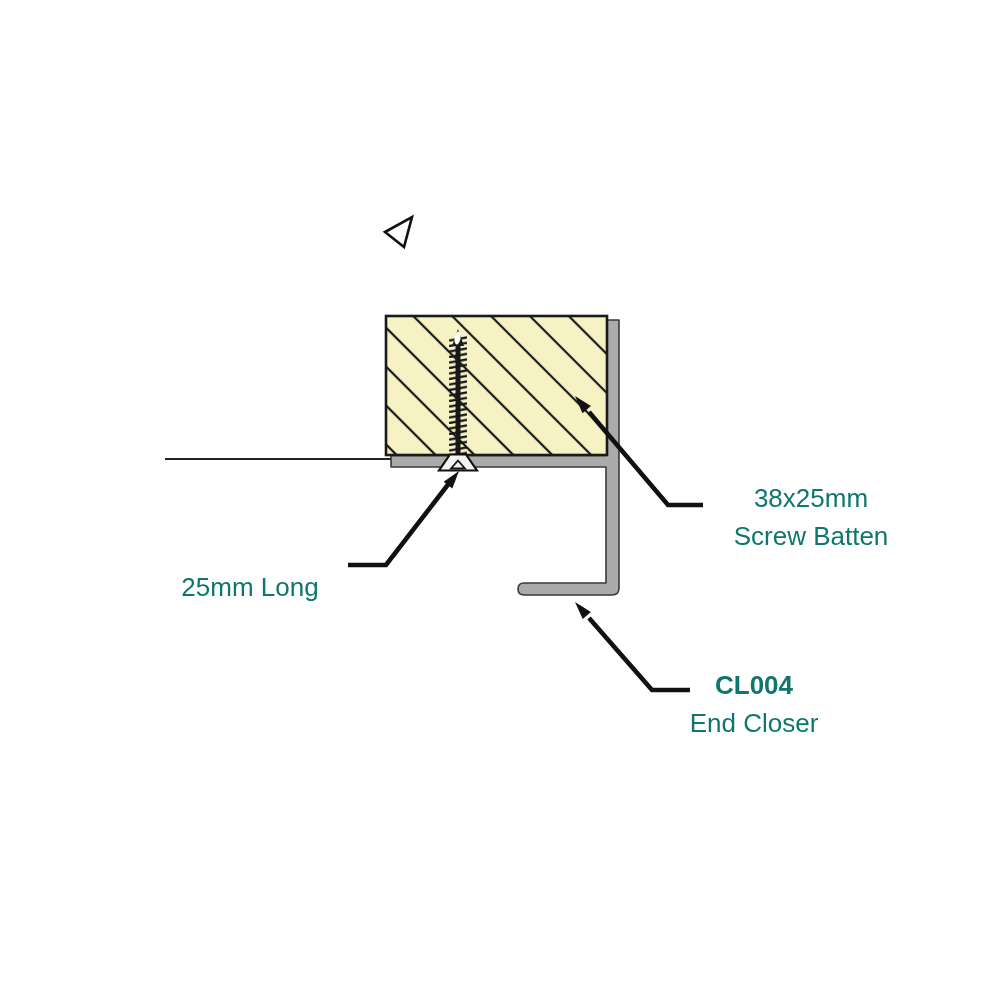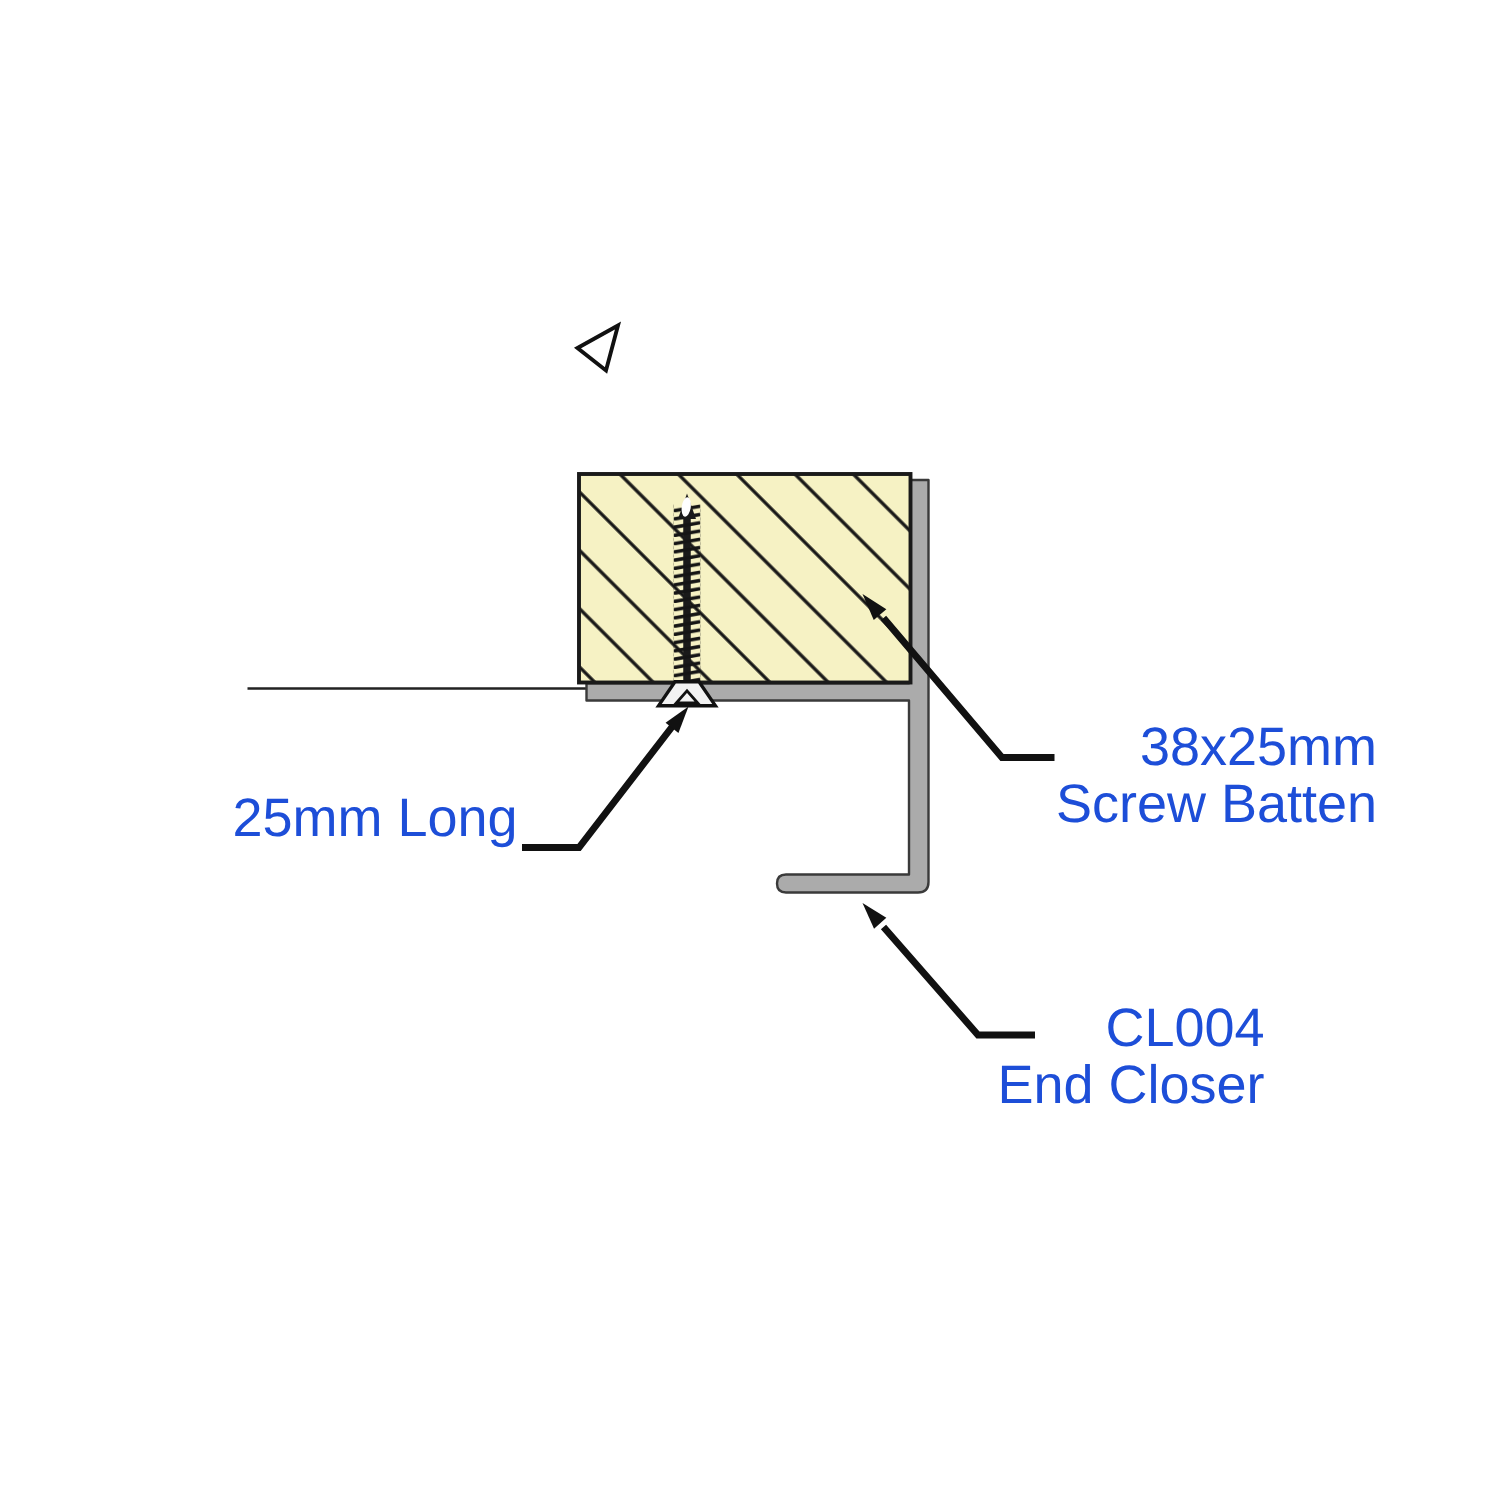--- a/index.html
+++ b/index.html
@@ -22,27 +22,27 @@
   .batten-outline{fill:none;stroke:var(--outline-black);stroke-width:2.6;}
   .hatch-line{stroke:#161616;stroke-width:2.2;}
   .profile{fill:var(--profile-gray);stroke:#3a3a3a;stroke-width:1.6;stroke-linejoin:round;}
   .leader{stroke:#111;stroke-width:4.6;fill:none;}
   .arrowhead{fill:#111;stroke:none;}
   .thin-line{stroke:#222;stroke-width:1.8;}
   .marker-tri{fill:#fff;stroke:#111;stroke-width:2.6;stroke-linejoin:miter;}
   .label{
     position:absolute;
     transform:translateX(-50%);
-    text-align:right;
-    font-size:36px;
+    text-align:center;
+    font-size:26px;
     line-height:38px;
     white-space:nowrap;
-    color:#1d4ed8;
+    color:#0f766e;
   }
-  .label .bold{font-weight:normal;}
+  .label .bold{font-weight:bold;}
 </style>
 </head>
 <body>
 
 <div class="page">
 
   <svg width="990" height="990" viewBox="0 0 990 990">
 
     <defs>
 
@@ -100,21 +100,21 @@
       <polyline class="leader" points="703,505 668,505 589,412"></polyline>
       <polygon class="arrowhead" points="575,396 590.9,406.1 582.5,413.3"></polygon>
     </g>
 
     <g>
       <polyline class="leader" points="690,690 652,690 589,618"></polyline>
       <polygon class="arrowhead" points="575,602 590.9,611.9 582.7,619.1"></polygon>
     </g>
   </svg>
 
-  <div class="label" style="left:250px;top:526px;">
+  <div class="label" style="left:250px;top:568px;">
     <div>25mm Long</div>
   </div>
 
   <div class="label" style="left:811px;top:479px;">
     <div>38x25mm</div>
     <div>Screw Batten</div>
   </div>
 
   <div class="label" style="left:754px;top:666px;">
     <div class="bold">CL004</div>

